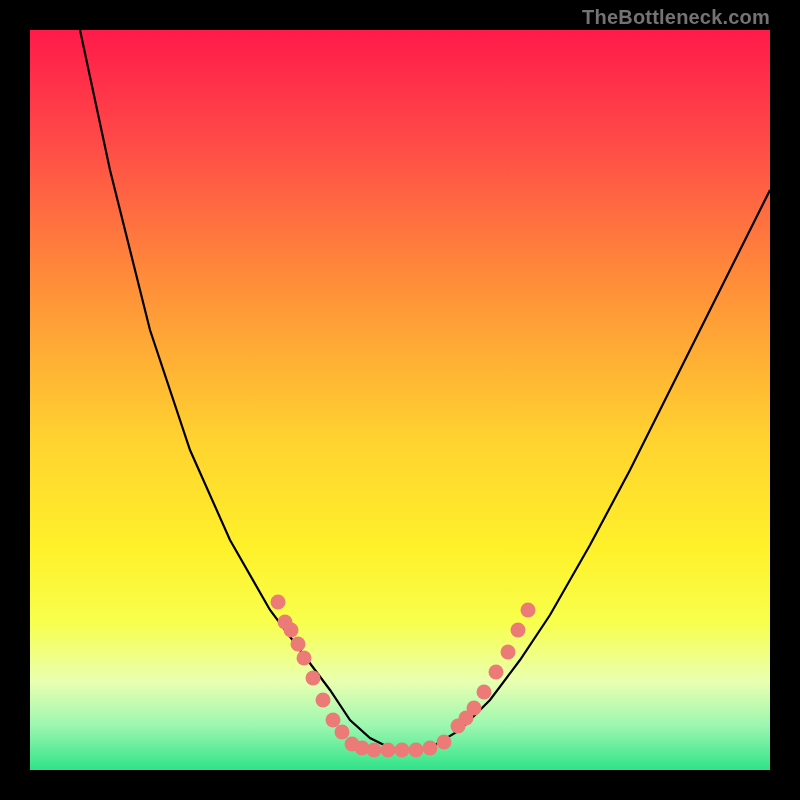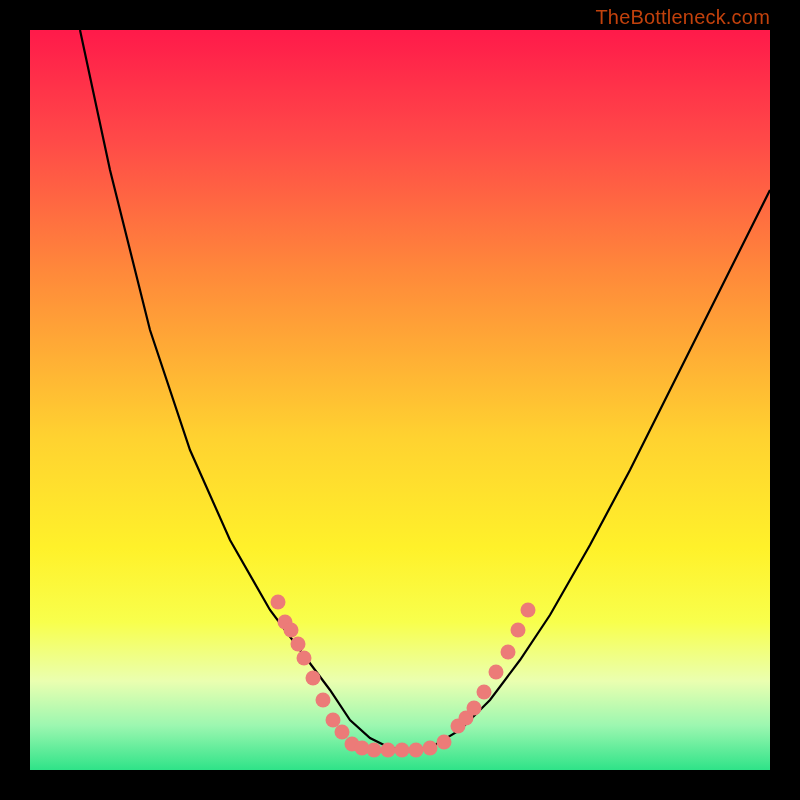--- a/index.html
+++ b/index.html
@@ -43,25 +43,25 @@
     position: absolute;
     left: 0;
     top: 0;
     width: 740px;
     height: 740px;
   }
   .source {
     position: absolute;
     top: 6px;
     right: 30px;
-    color: #c2410c;
+    color: #737373;
     font-size: 20px;
     letter-spacing: 0.2px;
     text-align: right;
-    font-weight: 400;
+    font-weight: 700;
   }
 </style>
 </head>
 <body>
 
 <div class="frame">
   <div class="plot">
     <svg viewBox="0 0 740 740">
       <g>
         <path d="M50 0 L80 140 L120 300 L160 420 L200 510 L240 580 L270 620 L300 660 L320 690 L340 708 L360 718 L380 720 L400 718 L430 700 L460 670 L490 630 L520 585 L560 515 L600 440 L650 340 L700 240 L740 160" id="curve-path" fill="none" stroke="#000000" stroke-width="2.2"></path>

